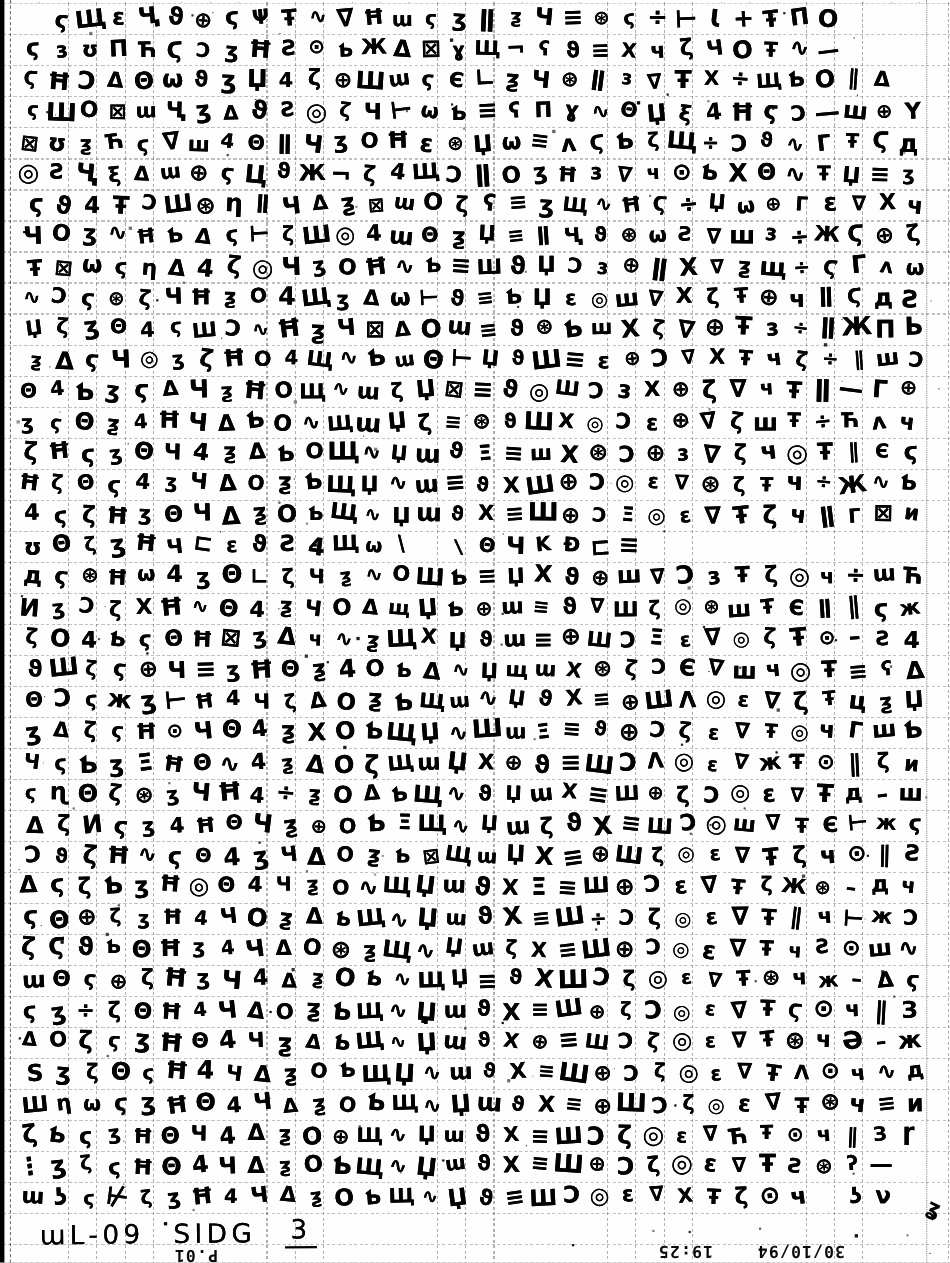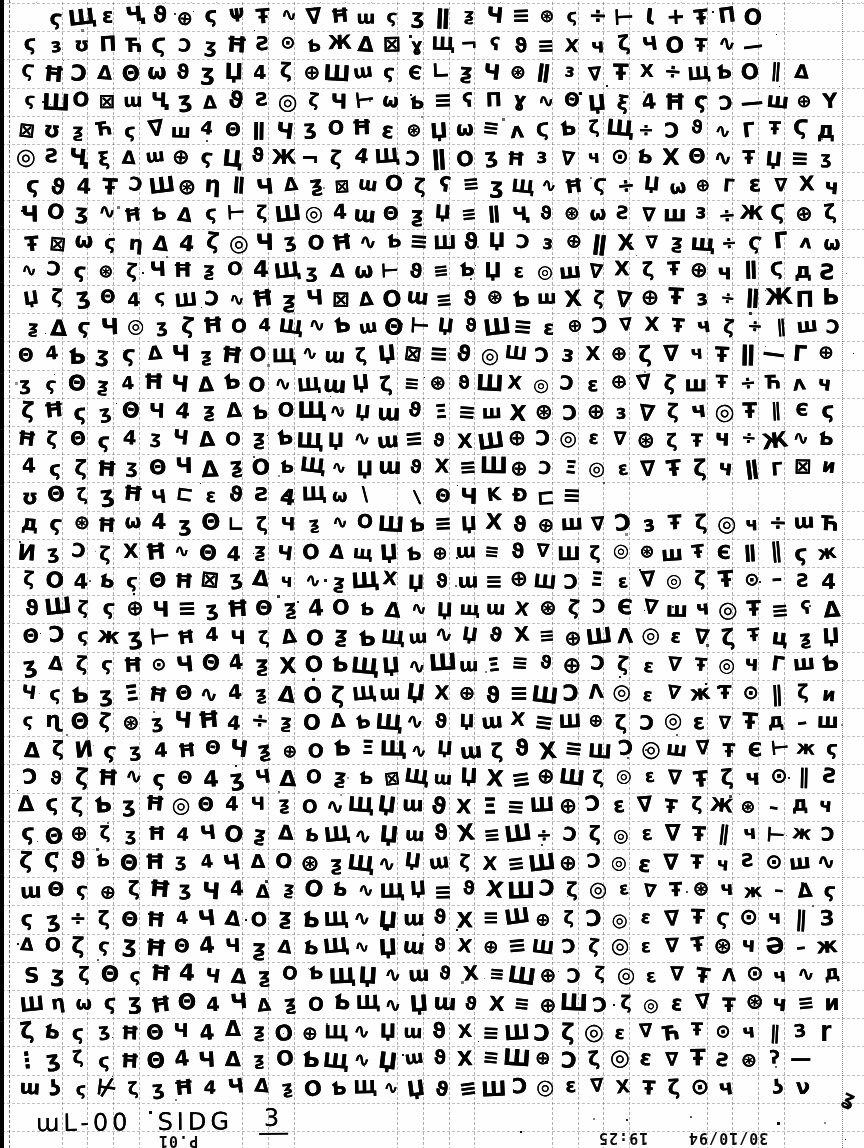--- a/index.html
+++ b/index.html
@@ -291,21 +291,21 @@
       <div class="dot" style="width: 2px; height: 2px; left: 543px; top: 407px; opacity: 0.98;"></div>
       <div class="dot" style="width: 2px; height: 2px; left: 340px; top: 794px; opacity: 0.41;"></div>
       <div class="dot" style="width: 2px; height: 2px; left: 107px; top: 822px; opacity: 0.66;"></div>
       <div class="dot" style="width: 1px; height: 1px; left: 112px; top: 1037px; opacity: 0.72;"></div>
       <div class="dot" style="width: 1px; height: 1px; left: 93px; top: 745px; opacity: 0.41;"></div>
       <div class="dot" style="width: 2px; height: 2px; left: 630px; top: 242px; opacity: 0.8;"></div>
       <div class="dot" style="width: 3px; height: 3px; left: 324px; top: 579px; opacity: 0.89;"></div>
     </div>
 
   <div id="note">
-    <span>ɯL-00</span>
+    <span>ɯL-09</span>
     <span>SIDG</span>
     <span class="num">3</span>
   </div>
 
   <div class="fax" id="fax-page">P.01</div>
   <div class="fax" id="fax-time">19:25</div>
   <div class="fax" id="fax-date">30/10/94</div>
 
   <span id="squiggle">ʓ</span>
 </div>

